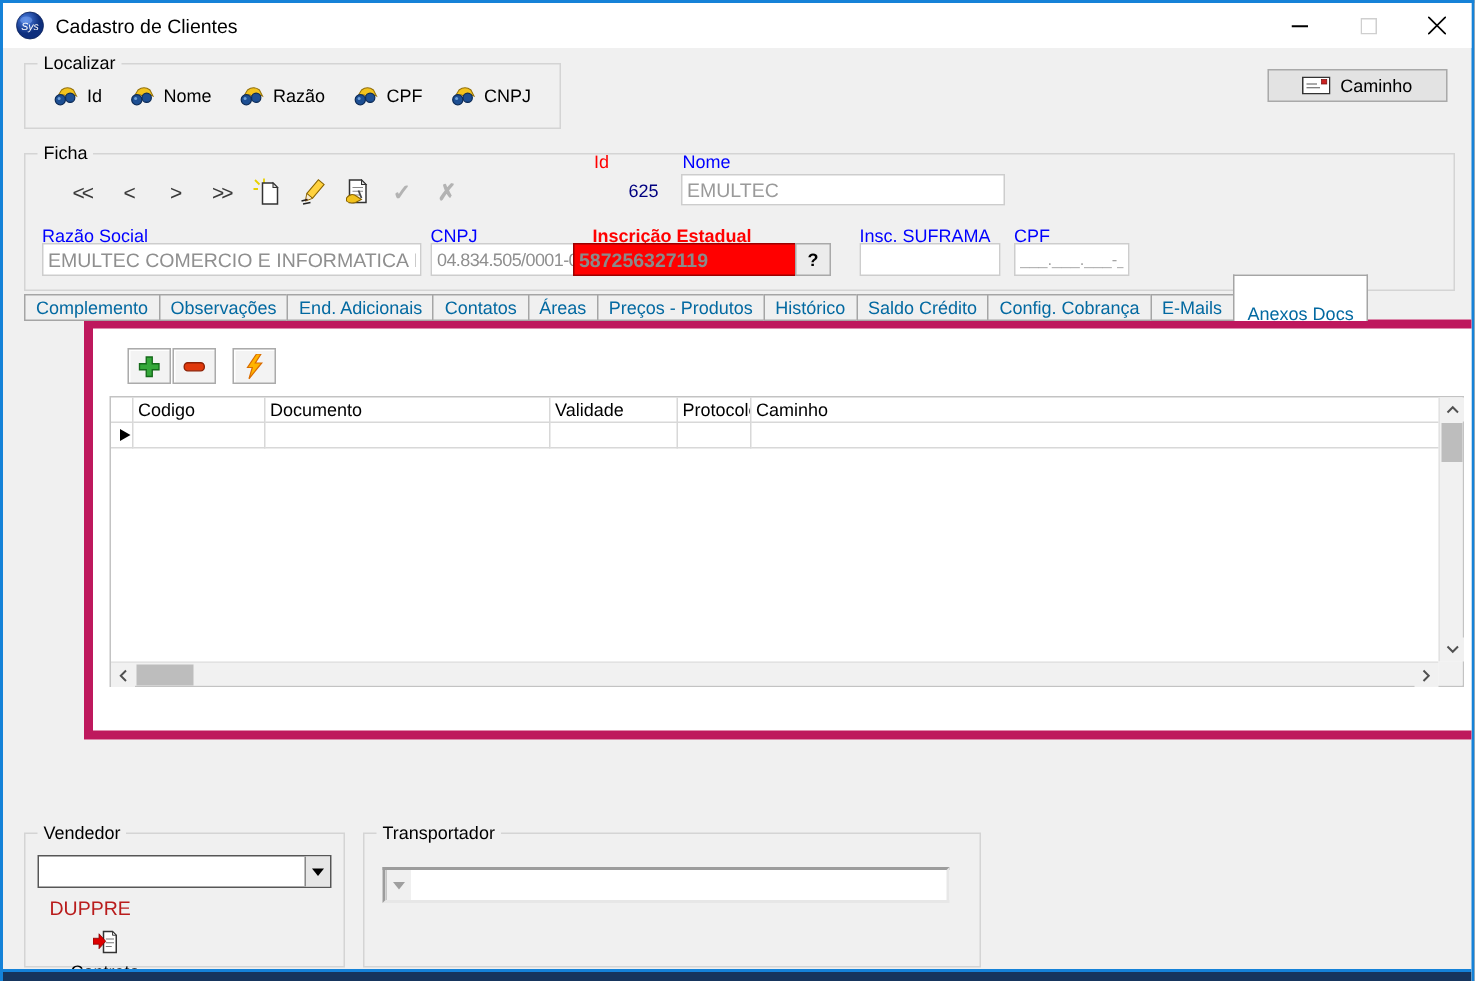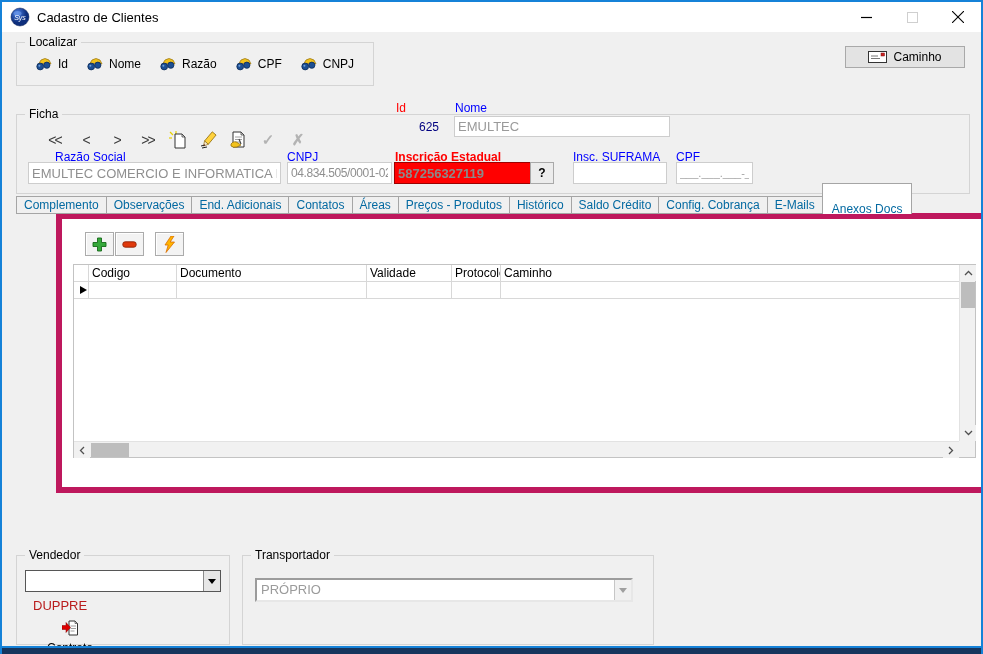--- a/index.html
+++ b/index.html
@@ -166,21 +166,21 @@
   <div class="btn3d" style="position:absolute;left:843px;top:44px;width:120px;height:22px;">
     <svg width="19" height="12" viewBox="0 0 19 12">
       <rect x="0.5" y="0.5" width="18" height="11" fill="#fff" stroke="#333"></rect>
       <rect x="13" y="2" width="3.5" height="3" fill="#cc2222" stroke="#7a1111" stroke-width="0.5"></rect>
       <line x1="3" y1="5" x2="10" y2="5" stroke="#555" stroke-width="0.8"></line>
       <line x1="3" y1="7.5" x2="12" y2="7.5" stroke="#555" stroke-width="0.8"></line>
     </svg>
     <span>Caminho</span>
   </div>
 
-  <div class="groupbox" style="left:14px;top:112px;width:954px;height:80px;">
+  <div class="groupbox" style="left:14px;top:100px;width:954px;height:92px;">
     <span class="gb-label">Ficha</span>
     <div class="nav-row">
       <div class="nav-btn">&lt;&lt;</div>
       <div class="nav-btn">&lt;</div>
       <div class="nav-btn">&gt;</div>
       <div class="nav-btn">&gt;&gt;</div>
       <div class="nav-ico">
         <svg width="20" height="20" viewBox="0 0 20 20">
           <g stroke="#e8d000" stroke-width="1.2">
               <line x1="2" y1="2" x2="5" y2="5"></line>
@@ -220,28 +220,28 @@
       <div class="nav-ico disabled-glyph">✓</div>
       <div class="nav-ico disabled-glyph">✗</div>
     </div>
   </div>
 
   <span class="lbl lbl-red" style="left:394px;top:99px;">Id</span>
   <span class="lbl" style="left:405px;top:118px;width:32px;text-align:right;color:#000080;">625</span>
   <span class="lbl lbl-blue" style="left:453px;top:99px;">Nome</span>
   <input class="field" style="left: 452px; top: 114px; width: 216px; height: 21px; color: rgb(154, 154, 154);" value="EMULTEC">
 
-  <span class="lbl lbl-blue" style="left:26px;top:148px;margin-left:27px;">Razão Social</span>
+  <span class="lbl lbl-blue" style="left:26px;top:148px;">Razão Social</span>
   <input class="field" style="left: 26px; top: 160px; width: 253px;" value="EMULTEC COMERCIO E INFORMATICA LTDA ME">
 
   <span class="lbl lbl-blue" style="left:285px;top:148px;">CNPJ</span>
   <input class="field" style="left: 285px; top: 160px; width: 105px; font-size: 12px; letter-spacing: -0.4px;" value="04.834.505/0001-02">
 
   <span class="lbl lbl-red" style="left:393px;top:148px;font-weight:bold;">Inscrição Estadual</span>
-  <input class="field" style="left: 392px; top: 160px; width: 157px; background: rgb(255, 0, 0); color: rgb(138, 138, 138); font-weight: bold; border: 1px solid rgb(156, 0, 0);" value="587256327119">
+  <input class="field" style="left: 380px; top: 160px; width: 157px; background: rgb(255, 0, 0); color: rgb(138, 138, 138); font-weight: bold; border: 1px solid rgb(156, 0, 0);" value="587256327119">
   <div class="btn3d" style="position:absolute;left:528px;top:160px;width:24px;height:22px;font-weight:bold;background:#ececec;">?</div>
 
   <span class="lbl lbl-blue" style="left:571px;top:148px;">Insc. SUFRAMA</span>
   <input class="field" style="left: 571px; top: 160px; width: 94px;" value="">
 
   <span class="lbl lbl-blue" style="left:674px;top:148px;">CPF</span>
   <input class="field" style="left: 674px; top: 160px; width: 77px; font-size: 11px; color: rgb(163, 163, 163);" value="___.___.___-__">
 
   <div class="tabstrip">
     <span class="tab">Complemento</span>
@@ -345,21 +345,20 @@
           </g>
         <polygon points="0,5.5 4,5.5 4,2.5 8.5,7.5 4,12.5 4,9.5 0,9.5" fill="#dd0000" stroke="#7d0000" stroke-width="0.5"></polygon>
       </svg>
       <span>Contrato</span>
     </div>
   </div>
 
   <div class="groupbox" style="left:240px;top:553px;width:412px;height:90px;">
     <span class="gb-label">Transportador</span>
     <div class="combo disabled" style="left:12px;top:22px;width:378px;height:24px;">
-      <div class="cb-text">PRÓPRIO</div>
       <div class="cb-btn">
           <div class="arrow-down"></div>
         </div>
     </div>
   </div>
 
   <div class="bottom-edge"></div>
 </div>
 
 </body></html>

